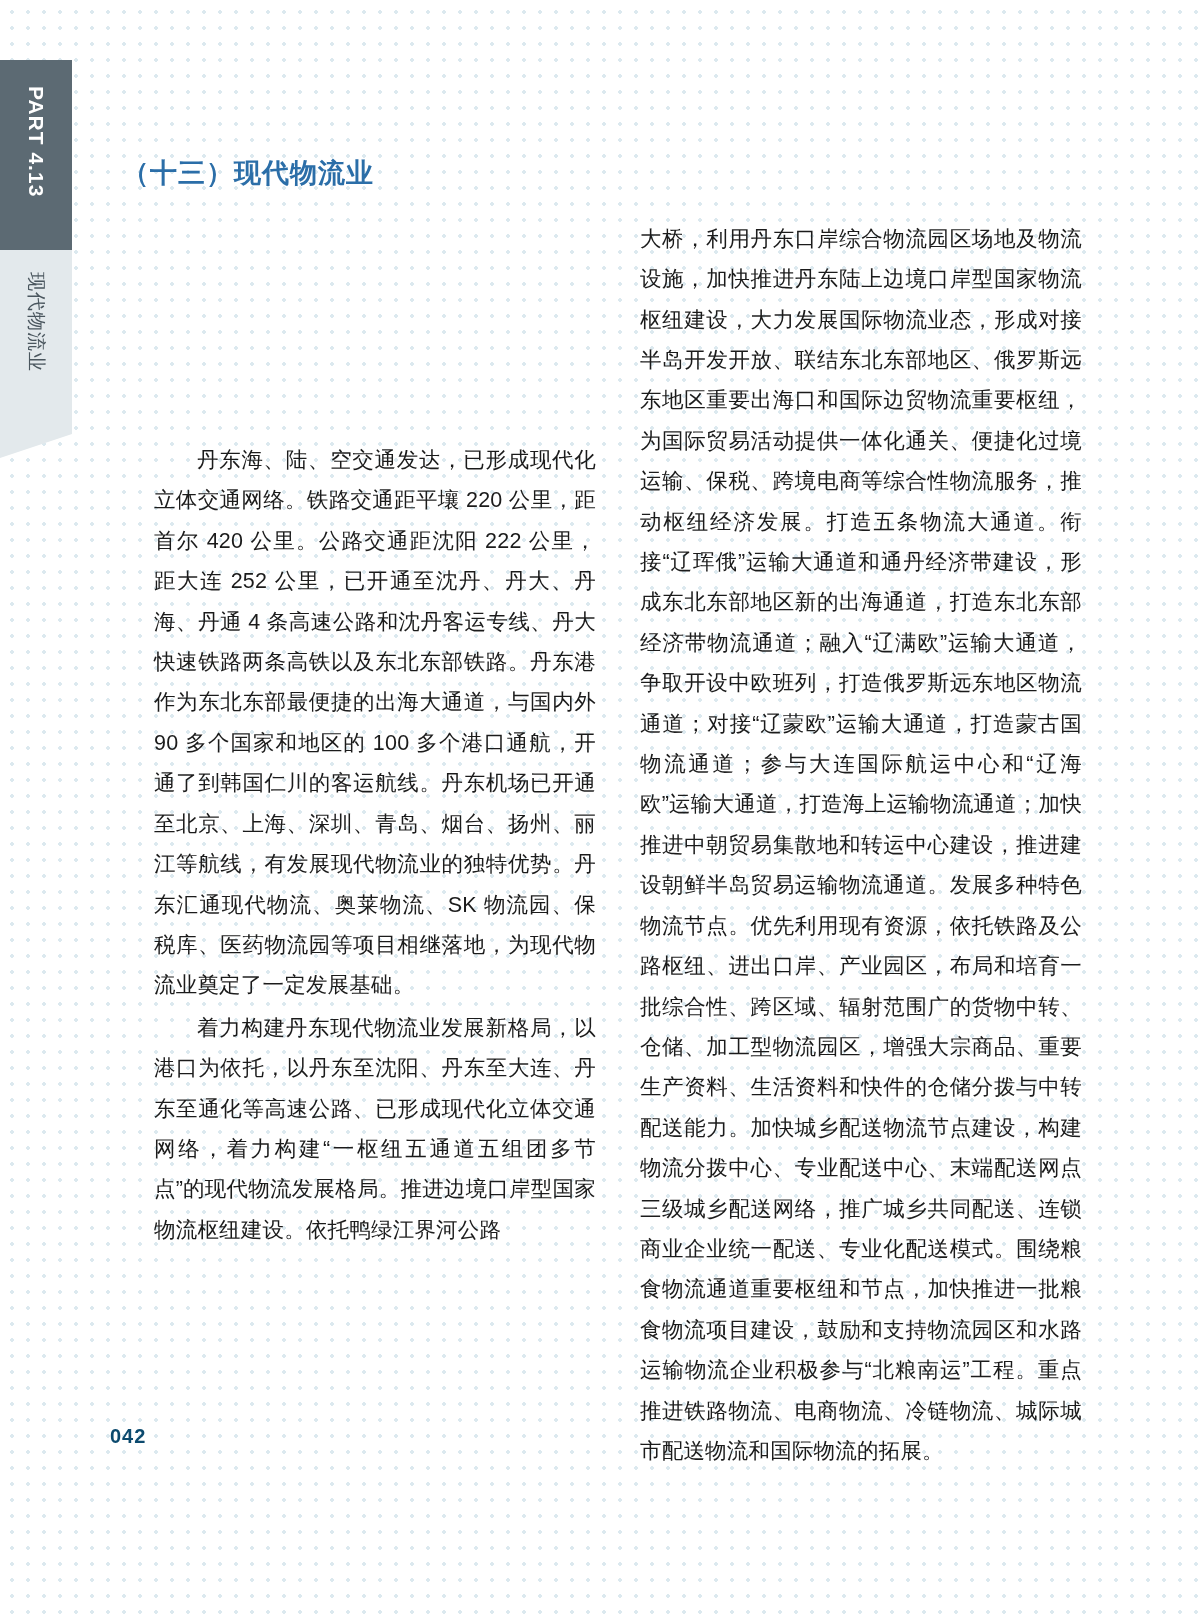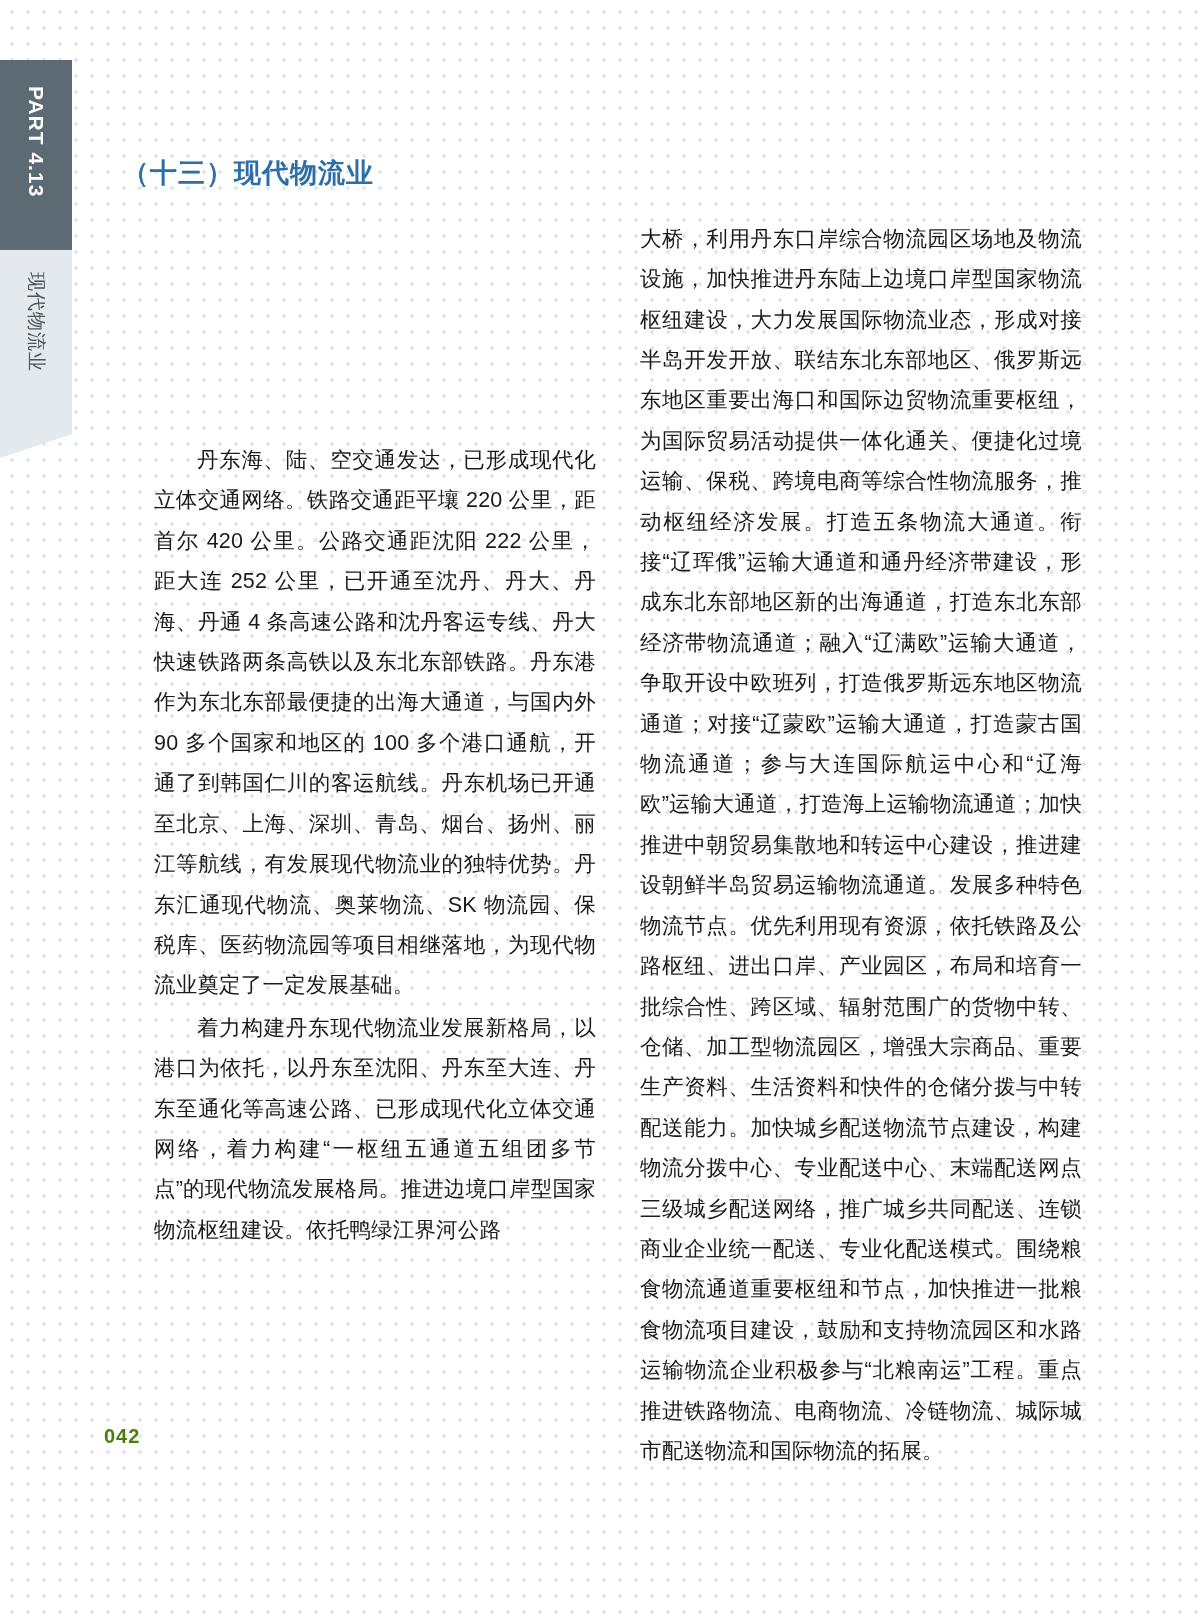--- a/index.html
+++ b/index.html
@@ -144,25 +144,25 @@
   .col p.indent {
     text-indent: 2em;
   }
   .col.right p {
     text-indent: 0;
   }
 
   
   .page-number {
     position: absolute;
-    left: 104px;
+    left: 110px;
     top: 1425px;
     font-size: 20px;
     font-weight: bold;
-    color: #4d7c0f;
+    color: #0c4a6e;
     letter-spacing: 1px;
     z-index: 4;
   }
 </style>
 </head>
 <body>
 
 <div class="page-bg"></div>
 
 <div class="side-tab">

